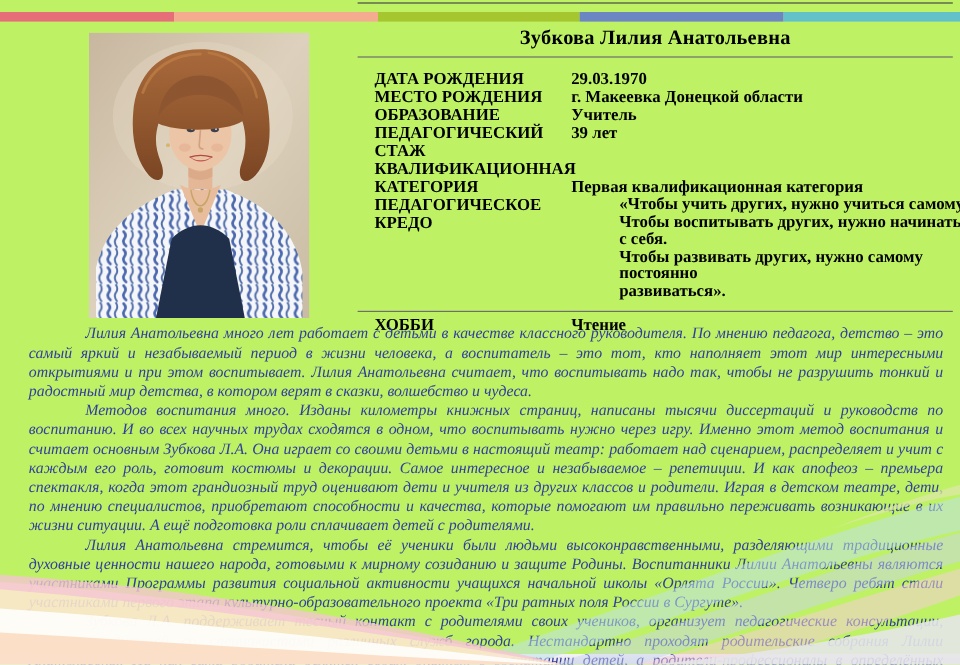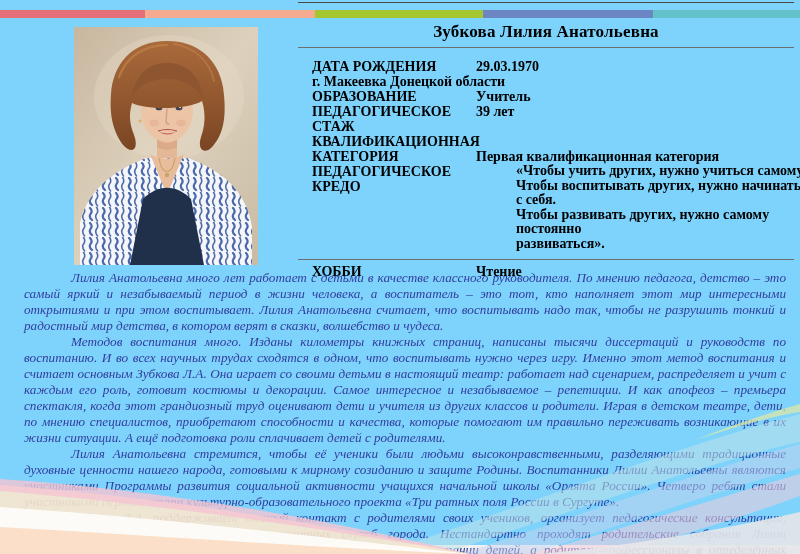--- a/index.html
+++ b/index.html
@@ -1,17 +1,17 @@
 <!DOCTYPE html>
 <html lang="ru"><head>
 <meta charset="utf-8">
 <style>
   html,body{margin:0;padding:0;}
   body{width:800px;height:554px;background:#ffffff;font-family:"Liberation Serif",serif;overflow:hidden;}
-  .page{position:relative;width:800px;height:554px;background:#7dd3fc;overflow:hidden;}
+  .page{position:relative;width:800px;height:554px;background:#bef264;overflow:hidden;}
 
   
   .top-stripe{position:absolute;left:0;top:10px;width:800px;height:8px;display:flex;}
   .top-stripe span{height:100%;}
   .top-stripe span:nth-child(1){width:145px;}
   .top-stripe span:nth-child(2){width:170px;}
   .top-stripe span:nth-child(3){width:168px;}
   .top-stripe span:nth-child(4){width:170px;}
   .top-stripe span:nth-child(5){width:147px;}
 
@@ -122,28 +122,29 @@
   <div class="rule rule-top"></div>
   <div class="page-title">Зубкова Лилия Анатольевна</div>
   <div class="rule rule-title"></div>
 
   <div class="profile-table">
     <div class="profile-row">
       <span class="label">ДАТА РОЖДЕНИЯ</span>
       <span class="value">29.03.1970</span>
     </div>
     <div class="profile-row">
+      <span class="label">МЕСТО РОЖДЕНИЯ</span>
       <span class="value">г. Макеевка Донецкой области</span>
     </div>
     <div class="profile-row">
       <span class="label">ОБРАЗОВАНИЕ</span>
       <span class="value">Учитель</span>
     </div>
     <div class="profile-row">
-      <span class="label">ПЕДАГОГИЧЕСКОЕ СТАЖ</span>
+      <span class="label">ПЕДАГОГИЧЕСКИЙ СТАЖ</span>
       <span class="value">39 лет</span>
     </div>
     <div class="profile-row align-end">
       <span class="label">КВАЛИФИКАЦИОННАЯ КАТЕГОРИЯ</span>
       <span class="value">Первая квалификационная категория</span>
     </div>
     <div class="profile-row">
       <span class="label">ПЕДАГОГИЧЕСКОЕ КРЕДО</span>
       <span class="value multiline">«Чтобы учить других, нужно учиться самому.
 Чтобы воспитывать других, нужно начинать с себя.

